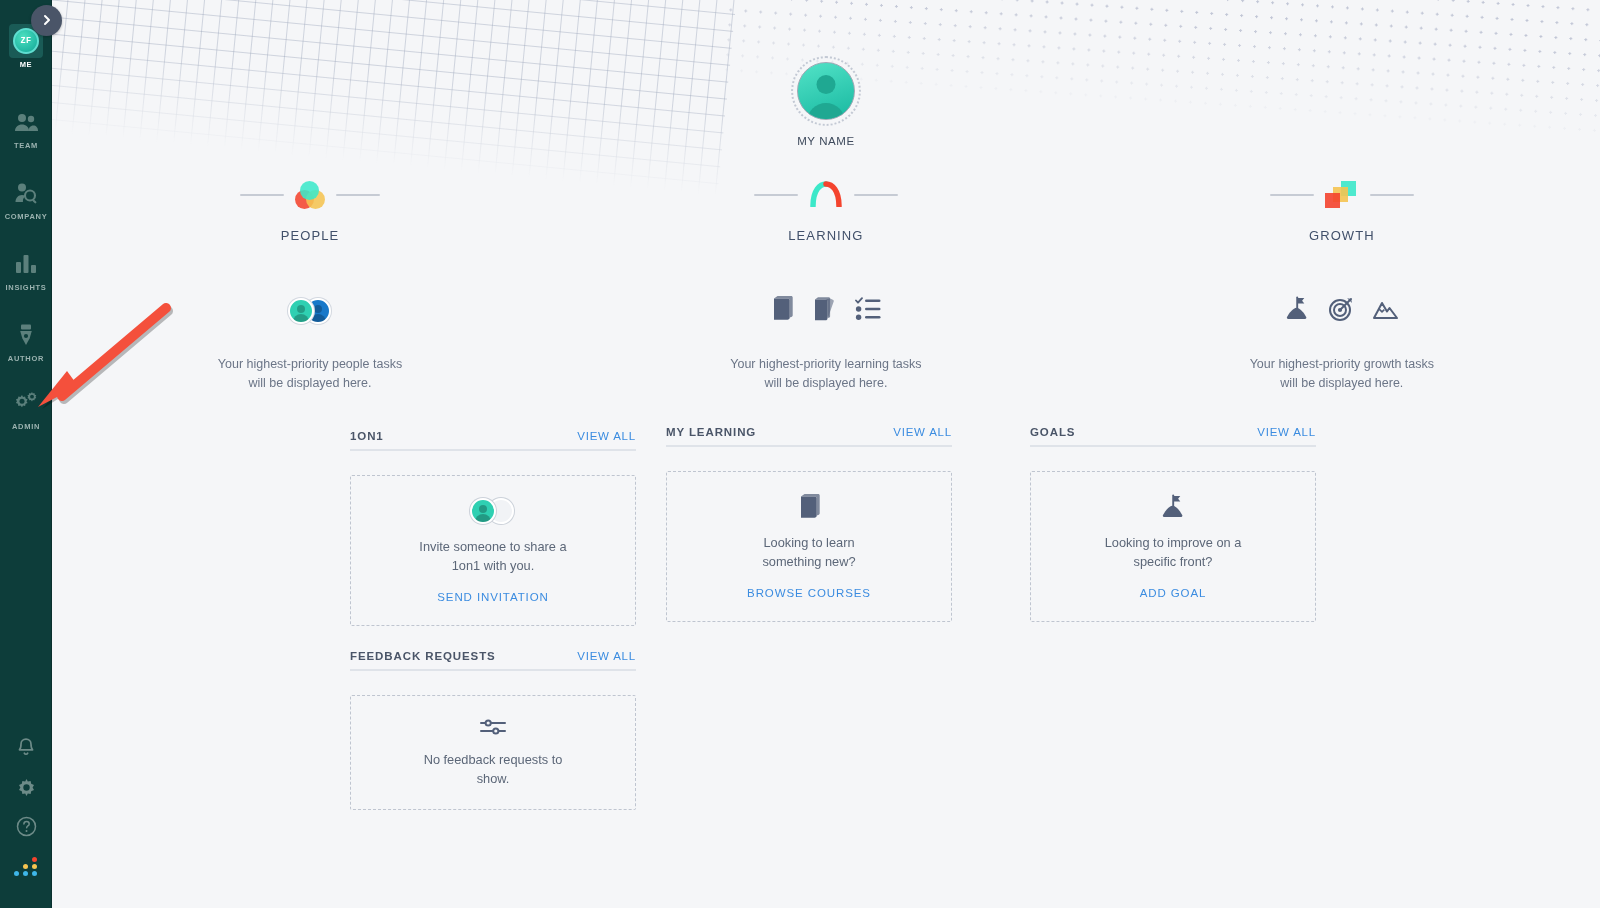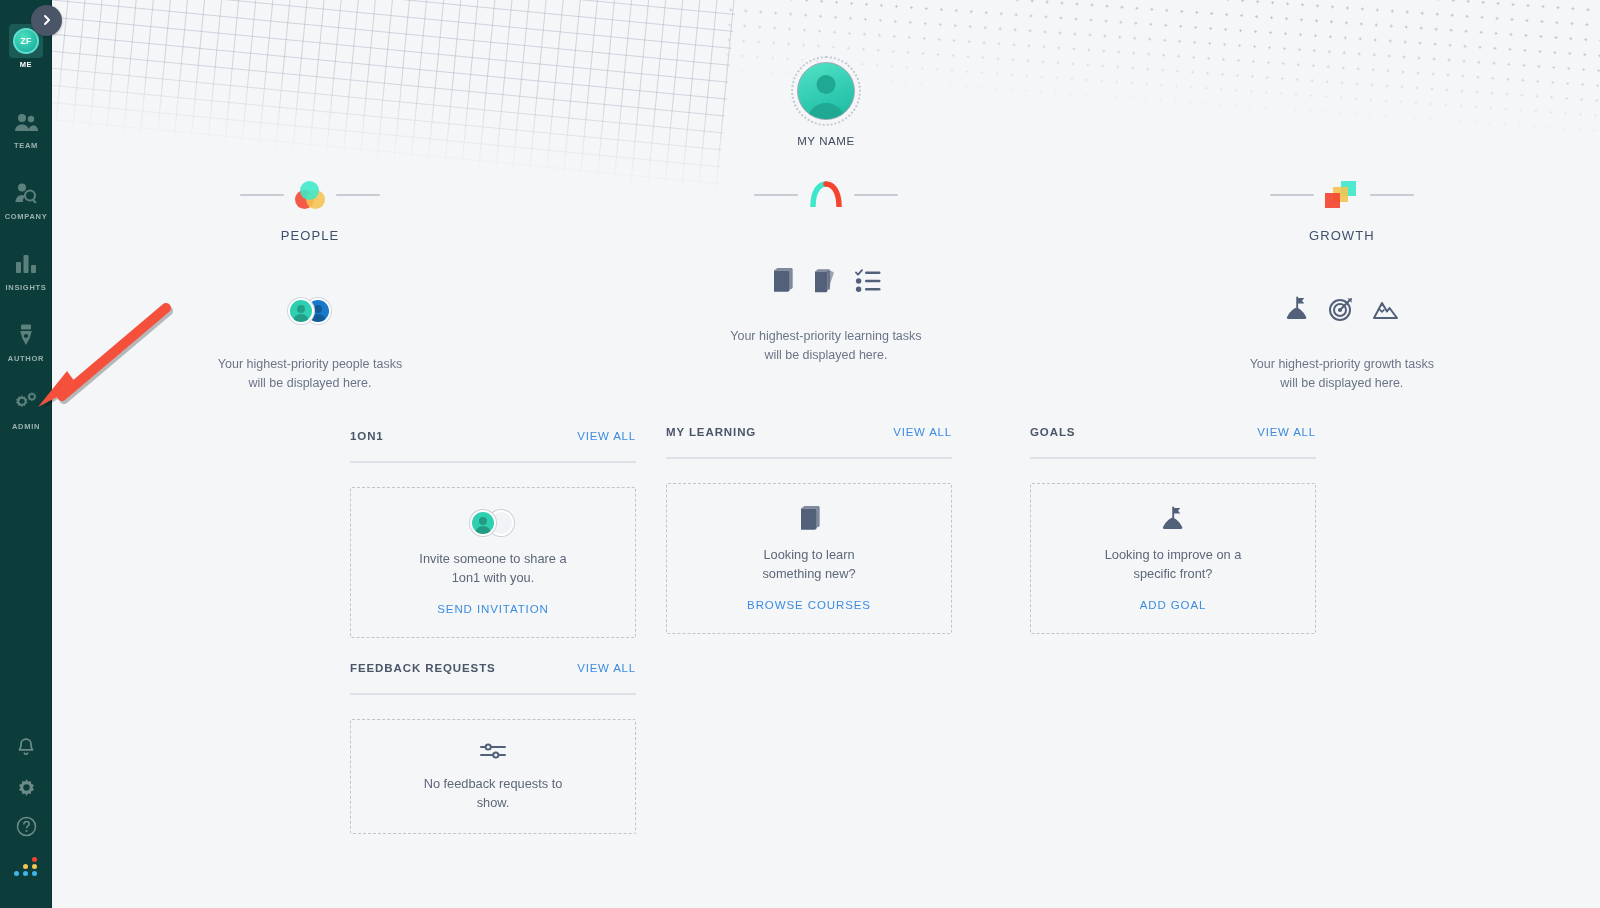--- a/index.html
+++ b/index.html
@@ -21,20 +21,21 @@
   }
   .sb-item {
     position: absolute; left: 0; width: 52px;
     display: flex; flex-direction: column;
     align-items: center; justify-content: center;
     cursor: pointer;
   }
   .sb-item .sb-ico {
     display: flex; align-items: center; justify-content: center;
     height: 30px;
+    font-family: Liberation Mono, monospace;
   }
   .sb-label {
     font-size: 7.5px; letter-spacing: .7px;
     color: #9bb3b0; margin-top: 4px;
     font-weight: 700;
   }
   .sb-item.active .sb-label { color: #ffffff; }
   .me-box {
     width: 34px; height: 34px; border-radius: 4px;
     background: #1a5b56;
@@ -148,21 +149,21 @@
   .duo i::before { content:""; position:absolute; left:50%; top:5px; transform:translateX(-50%);
     width:8px; height:8px; border-radius:50%; background: rgba(0,0,0,.24); }
   .duo i::after { content:""; position:absolute; left:50%; bottom:-4px; transform:translateX(-50%);
     width:16px; height:12px; border-radius:8px 8px 0 0; background: rgba(0,0,0,.24); }
 
   
   .sections { position: absolute; left: 0; top: 430px; right: 0; }
   .col { position: absolute; }
   .sec-head {
     display: flex; align-items: baseline; justify-content: space-between;
-    padding-bottom: 19px; border-bottom: 2px solid #dfe3e9;
+    padding-bottom: 7px; border-bottom: 2px solid #dfe3e9;
   }
   .sec-title { font-size: 11.5px; color: #4a5568; letter-spacing: .9px; font-weight: 600; }
   .view-all { font-size: 11.5px; color: #3b8ce0; letter-spacing: .8px; cursor: pointer; margin-left: 38px; }
 
   .card {
     margin-top: 24px;
     border: 1px dashed #bfc5d0;
     border-radius: 2px;
     display: flex; flex-direction: column;
     align-items: center; justify-content: center;
@@ -360,20 +361,21 @@
         <div class="cat-head">
           <span class="cat-rule"></span>
           <span class="arch">
             <svg width="34" height="26" viewBox="0 0 34 26">
               <path d="M4 25 C4 9, 11 3, 17 3" fill="none" stroke="#3ce8c9" stroke-width="5.5" stroke-linecap="round"></path>
               <path d="M30 25 C30 9, 23 3, 17 3" fill="none" stroke="#f4442e" stroke-width="5.5" stroke-linecap="round"></path>
             </svg>
           </span>
           <span class="cat-rule"></span>
         </div>
+        <div class="cat-title">LEARNING</div>
         <div class="cat-icons">
           <span>
             <svg width="22" height="26" viewBox="0 0 22 26" fill="#53607a">
               <path d="M3 2.6h13.5c1.3 0 2.2.8 2.2 2v17.2c0 1.1-.9 1.9-2.2 1.9H3z"></path>
               <path d="M3 2.6L6.5 0h13.6c1 0 1.6.6 1.6 1.5v17.8c0 .8-.5 1.4-1.4 1.6l-1.6.5V4.6c0-1.2-.9-2-2.2-2z" opacity=".72"></path>
             </svg>
           </span>
           <span>
             <svg width="26" height="26" viewBox="0 0 26 26" fill="#53607a">
               <path d="M4 3.5h10.5c1.2 0 2 .8 2 1.9v17c0 1.1-.8 1.9-2 1.9H4z"></path>

